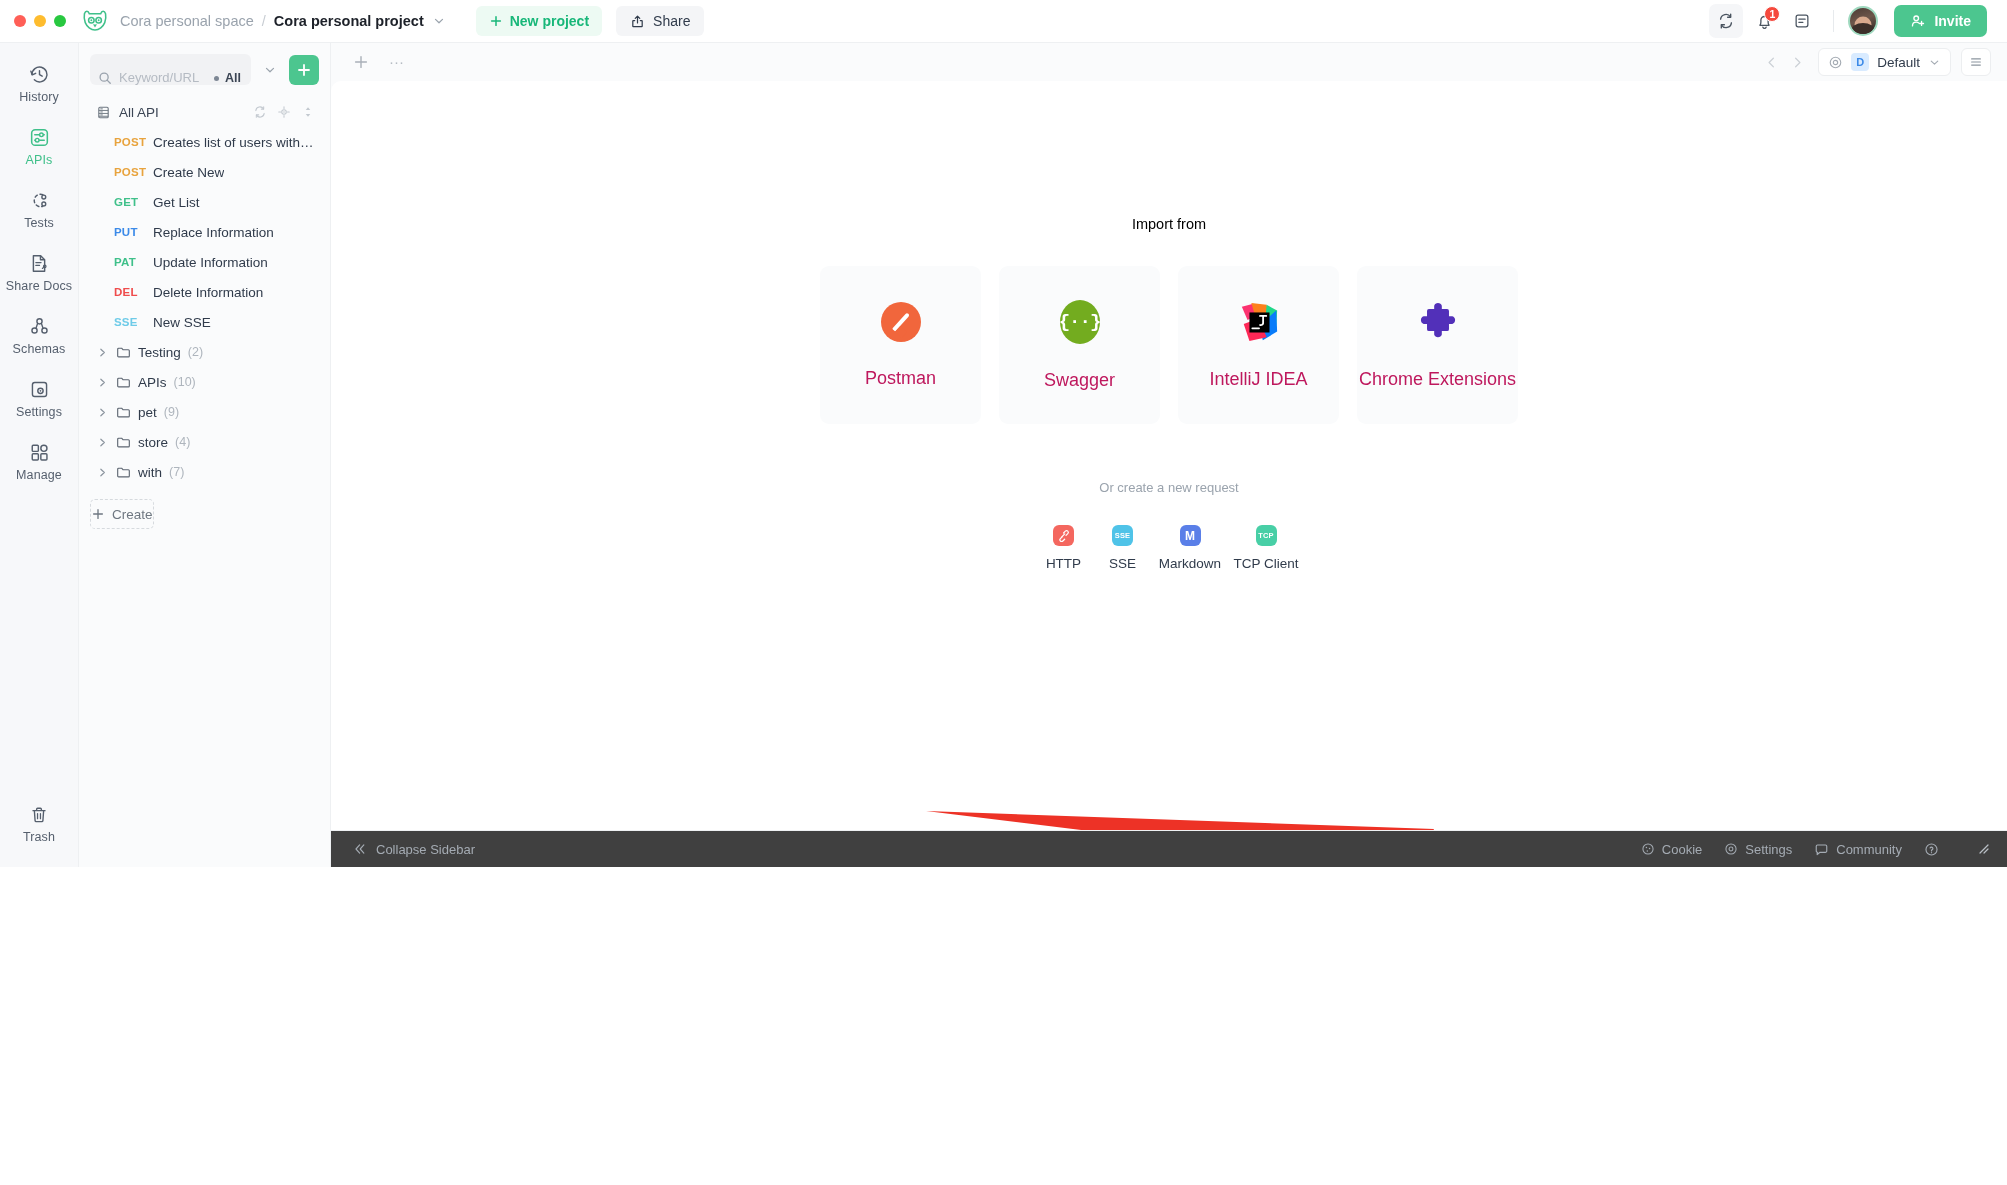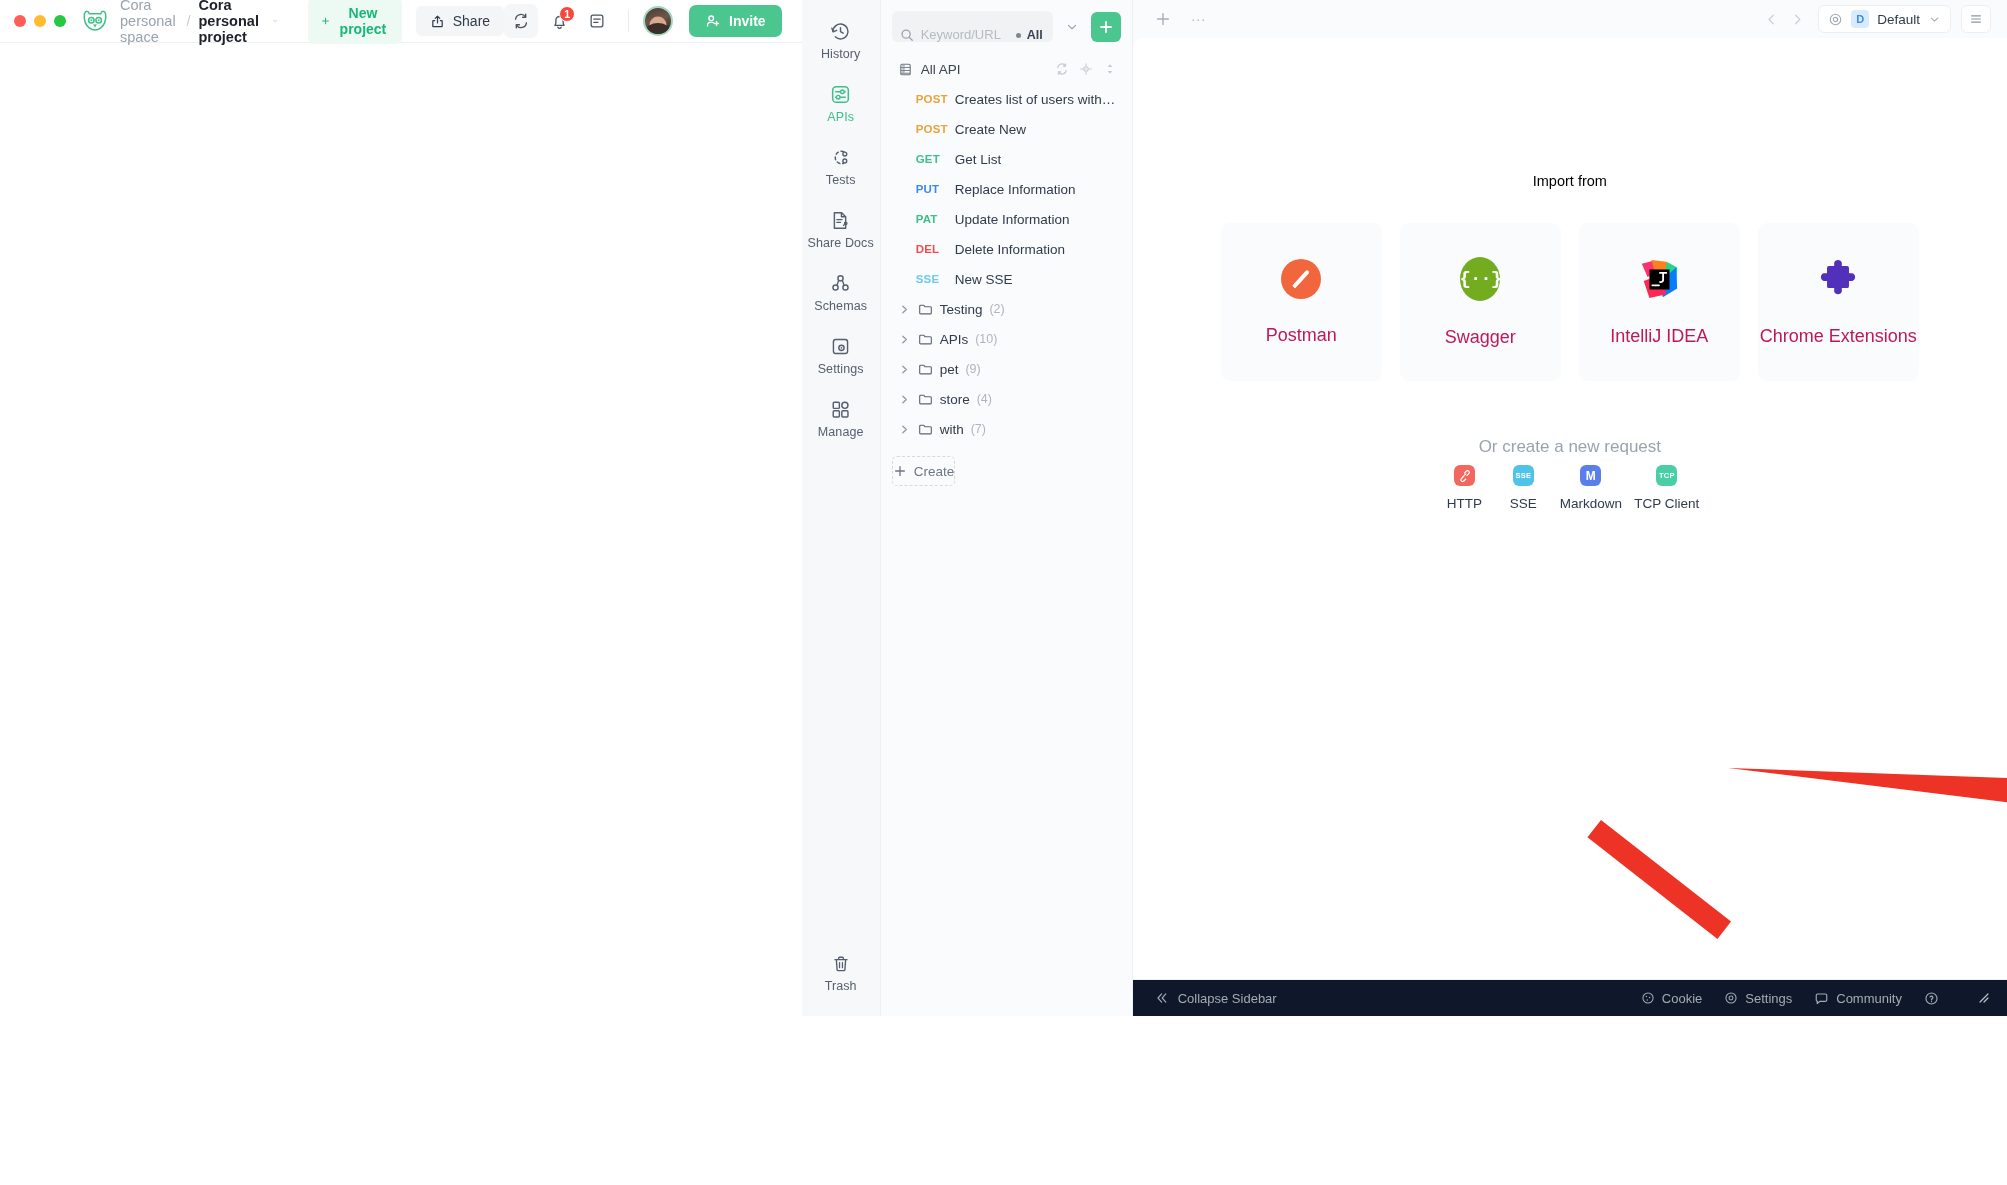--- a/index.html
+++ b/index.html
@@ -3,21 +3,21 @@
 <meta charset="utf-8">
 <style>
   * { box-sizing: border-box; margin: 0; padding: 0; }
   html, body {
     width: 2007px; height: 1185px;
     font-family: "Liberation Sans", sans-serif;
     background: #ffffff;
     overflow: hidden;
     -webkit-font-smoothing: antialiased;
   }
-  .app { position: relative; width: 2007px; height: 1016px; display: flex; flex-direction: row; }
+  .app { position: relative; width: 2007px; height: 867px; display: flex; flex-direction: column; }
 
   
   .topbar {
     height: 43px; flex: 0 0 43px;
     background: #ffffff;
     display: flex; align-items: center;
     padding: 0 20px 0 14px;
     border-bottom: 1px solid #eef0f2;
     position: relative; z-index: 5;
   }
@@ -238,21 +238,21 @@
   }
   .logo-swagger {
     width: 40px; height: 44px; border-radius: 50%; background: #73ac1f;
     display: flex; align-items: center; justify-content: center;
     color: #fff; font-size: 19px; font-weight: 700; font-family: "Liberation Mono", monospace;
     letter-spacing: -1px;
   }
   .logo-intellij { width: 42px; height: 42px; position: relative; }
   .logo-chrome-ext { width: 42px; height: 42px; }
 
-  .or-label { font-size: 17px; color: #9aa3ad; margin-top: 56px; margin-bottom: 8px; }
+  .or-label { font-size: 13px; color: #9aa3ad; margin-top: 56px; margin-bottom: 30px; }
   .req-grid { display: flex; gap: 0px; align-items: flex-start; }
   .req-item {
     width: 59px; display: flex; flex-direction: column; align-items: center; gap: 10px;
     cursor: pointer;
   }
   .req-item.wide { width: 76px; }
   .req-icon {
     width: 21px; height: 21px; border-radius: 6px;
     display: flex; align-items: center; justify-content: center;
     color: #fff; font-size: 7.5px; font-weight: 800; letter-spacing: .2px;
@@ -261,21 +261,21 @@
   .ri-sse  { background: #4fc3e8; }
   .ri-md   { background: #5a7fe8; font-size: 12px; }
   .ri-tcp  { background: #48cfa6; }
   .req-label { font-size: 13.5px; color: #303b4b; white-space: nowrap; }
 
   .arrow-overlay { position: absolute; left: 0; top: 0; pointer-events: none; }
 
   
   .bottombar {
     height: 37px; flex: 0 0 37px;
-    background: #0f172a; border-top: 1px solid #eef0f2;
+    background: #404040; border-top: 1px solid #eef0f2;
     display: flex; align-items: center; padding: 0 18px 0 22px;
     font-size: 13px; color: #a4abb3;
   }
   .bb-left { display: flex; align-items: center; gap: 9px; cursor: pointer; }
   .bb-right { margin-left: auto; display: flex; align-items: center; gap: 22px; }
   .bb-item { display: flex; align-items: center; gap: 7px; cursor: pointer; }
   .resize-handle { margin-left: 16px; color:#b9bfc6; }
 </style>
 </head>
 <body>

